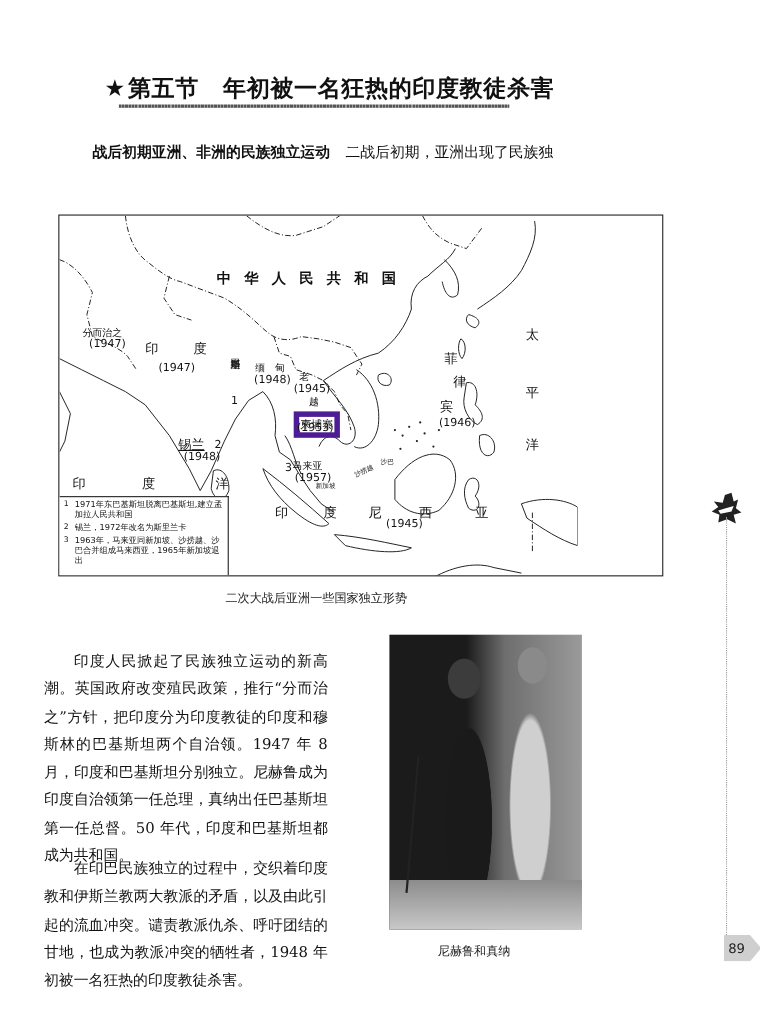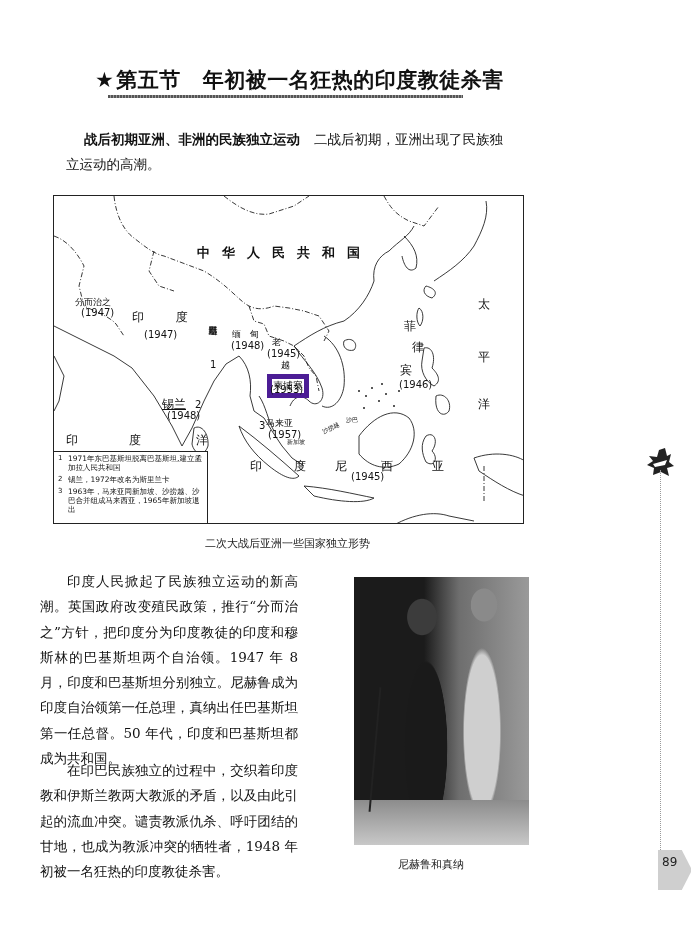--- a/index.html
+++ b/index.html
@@ -18,21 +18,21 @@
     background: repeating-linear-gradient(90deg, #555 0 2px, #999 2px 3px);
   }
   .intro {
     position: absolute; left: 66px; top: 127px; width: 470px; font-size: 13.5px; line-height: 25px;
     text-indent: 0;
   }
   .intro .head { font-family: "DejaVu Sans", "Liberation Sans", sans-serif; font-weight: bold; margin-right: 14px; }
   .intro .cont { display: block; margin-left: -18px; }
 
   .map {
-    position: absolute; left: 53px; top: 195px; width: 471px; height: 329px;
+    position: absolute; left: 53px; top: 195px; width: 550px; height: 329px;
     border: 1.5px solid #222; box-sizing: border-box; background: #fff; overflow: hidden;
   }
   .map svg { position: absolute; left: 0; top: 0; }
   .map .lbl { position: absolute; font-family: "DejaVu Sans", "Liberation Sans", sans-serif; color: #111; white-space: nowrap; }
   .lbl.big { font-size: 13px; letter-spacing: 12px; font-weight: bold; }
   .lbl.med { font-size: 12px; }
   .lbl.small { font-size: 9px; }
   .lbl.tiny { font-size: 10px; }
   .lbl.ocean { font-size: 12px; font-family: "DejaVu Serif", "Liberation Serif", serif; }
   .lbl.vert { writing-mode: vertical-rl; font-size: 9px; }
@@ -46,21 +46,21 @@
   .map-caption {
     position: absolute; left: 205px; top: 536px; font-size: 11px; color: #222; white-space: nowrap;
   }
 
   .body-text {
     position: absolute; left: 66px; width: 286px; font-size: 13.5px; line-height: 25.3px;
     text-align: justify;
   }
   .body-text p { margin: 0; text-indent: 2em; }
   .p1 { top: 569px; left: 40px; width: 256px; }
-  .p1 p, .p2 p { text-indent: 27px; }
+  .p1 p, .p2 p { text-indent: 27px; margin-top: 20px; }
   .p2 { top: 758px; left: 40px; width: 256px; }
 
   .photo {
     position: absolute; left: 354px; top: 577px; width: 175px; height: 268px;
     background:
       radial-gradient(ellipse 30px 120px at 72px 170px, #1a1a1a 70%, transparent 72%),
       radial-gradient(ellipse 32px 140px at 128px 155px, #cfcfcf 55%, transparent 60%),
       radial-gradient(ellipse 18px 22px at 68px 40px, #3c3c3c 80%, transparent 85%),
       radial-gradient(ellipse 16px 20px at 130px 28px, #8a8a8a 80%, transparent 85%),
       linear-gradient(90deg, #1b1b1b 0 40%, #6e6e6e 60%, #9a9a9a 100%);
@@ -75,37 +75,36 @@
   }
 
   .margin-line {
     position: absolute; left: 660px; top: 470px; width: 0; height: 380px;
     border-left: 1.5px dotted #9a9a9a;
   }
   .margin-ornament {
     position: absolute; left: 645px; top: 446px; width: 30px; height: 32px;
   }
   .page-num {
-    position: absolute; left: 658px; top: 850px; width: 34px; height: 40px;
+    position: absolute; left: 658px; top: 850px; width: 34px; height: 24px;
     background: #cfcfcf; clip-path: polygon(0 0, 70% 0, 100% 50%, 70% 100%, 0 100%);
     font-family: "DejaVu Sans", "Liberation Sans", sans-serif; font-size: 12px; color: #222;
     line-height: 24px; padding-left: 4px; box-sizing: border-box;
   }
 </style>
 </head>
 <body>
 
 <div class="title">
   <span class="star">★</span><span>第五节</span><span class="gap"></span><span>年初被一名狂热的印度教徒杀害</span>
 </div>
 <div class="title-underline"></div>
 
 <div class="intro" style="left:84px;">
   <span class="head">战后初期亚洲、非洲的民族独立运动</span><span>二战后初期，亚洲出现了民族独</span>
-  <span class="cont">立运动的高潮。</span>
 </div>
 
 <div class="map">
   <svg width="471" height="329" viewBox="0 0 471 329">
     <g fill="none" stroke="#222" stroke-width="0.9">
 
       <path d="M0 130 L20 140 L40 150 L60 160 L78 172 L100 200 L118 230 L128 250 L138 232 L150 205 L160 185 L172 168 L185 160"></path>
 
       <path d="M140 232 C148 228 155 238 154 250 C150 262 140 258 138 248 Z"></path>
 

